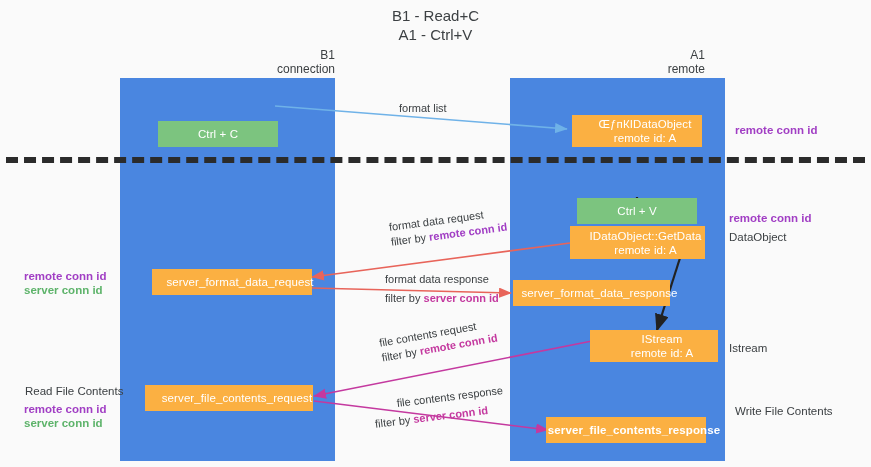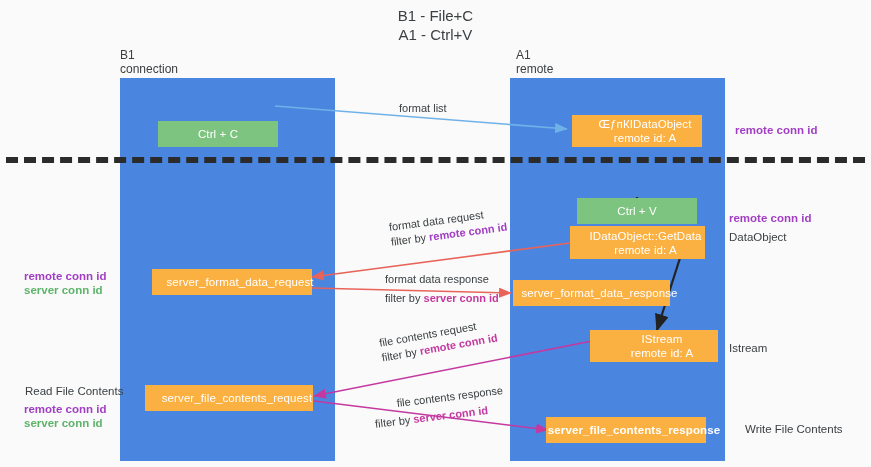--- a/index.html
+++ b/index.html
@@ -20,21 +20,21 @@
     left: 0;
     top: 6px;
     width: 871px;
     text-align: center;
     font-size: 15px;
     color: #3c4043;
     line-height: 19px;
   }
   .col-header {
     position: absolute;
-    text-align: left;
+    text-align: right;
     font-size: 12px;
     color: #3c4043;
     line-height: 14px;
   }
   .lane {
     position: absolute;
     background: #4a86e0;
   }
   .node {
     position: absolute;
@@ -88,29 +88,29 @@
     height: 0;
     border-top: 6px dashed #2b2b2b;
   }
 </style>
 </head>
 <body>
 
 <div id="stage">
 
   <div class="title-block">
-    <div>B1 - File+C</div>
+    <div>B1 - Read+C</div>
     <div>A1 - Ctrl+V</div>
   </div>
 
   <div class="col-header" style="left:120px; top:48px; width:215px;">
     <div>B1</div>
     <div>connection</div>
   </div>
-  <div class="col-header" style="left:516px; top:48px; width:215px;">
+  <div class="col-header" style="left:490px; top:48px; width:215px;">
     <div>A1</div>
     <div>remote</div>
   </div>
 
   <div class="lane" style="left:120px; top:78px; width:215px; height:383px;"></div>
   <div class="lane" style="left:510px; top:78px; width:215px; height:383px;"></div>
 
   <svg class="overlay">
     <defs>
       <marker id="ar-blue" markerWidth="9" markerHeight="9" refX="7.5" refY="3.2" orient="auto">
@@ -212,21 +212,21 @@
     <div style="margin-left:24px;">file contents response</div>
     <div style="margin-top:3px;">
       <span>filter by </span><b class="magenta">server conn id</b>
     </div>
   </div>
 
   <div class="side-label bold purple" style="left:735px; top:123px;">remote conn id</div>
   <div class="side-label bold purple" style="left:729px; top:211px;">remote conn id</div>
   <div class="side-label" style="left:729px; top:230px;">DataObject</div>
   <div class="side-label" style="left:729px; top:341px;">Istream</div>
-  <div class="side-label" style="left:735px; top:422px;margin-left:10px;">Write File Contents</div>
+  <div class="side-label" style="left:735px; top:404px;">Write File Contents</div>
 
   <div class="side-label bold purple" style="left:24px; top:269px;">remote conn id</div>
   <div class="side-label bold green-txt" style="left:24px; top:283px;">server conn id</div>
 
   <div class="side-label" style="left:25px; top:384px;">Read File Contents</div>
   <div class="side-label bold purple" style="left:24px; top:402px;">remote conn id</div>
   <div class="side-label bold green-txt" style="left:24px; top:416px;">server conn id</div>
 
 </div>
 

